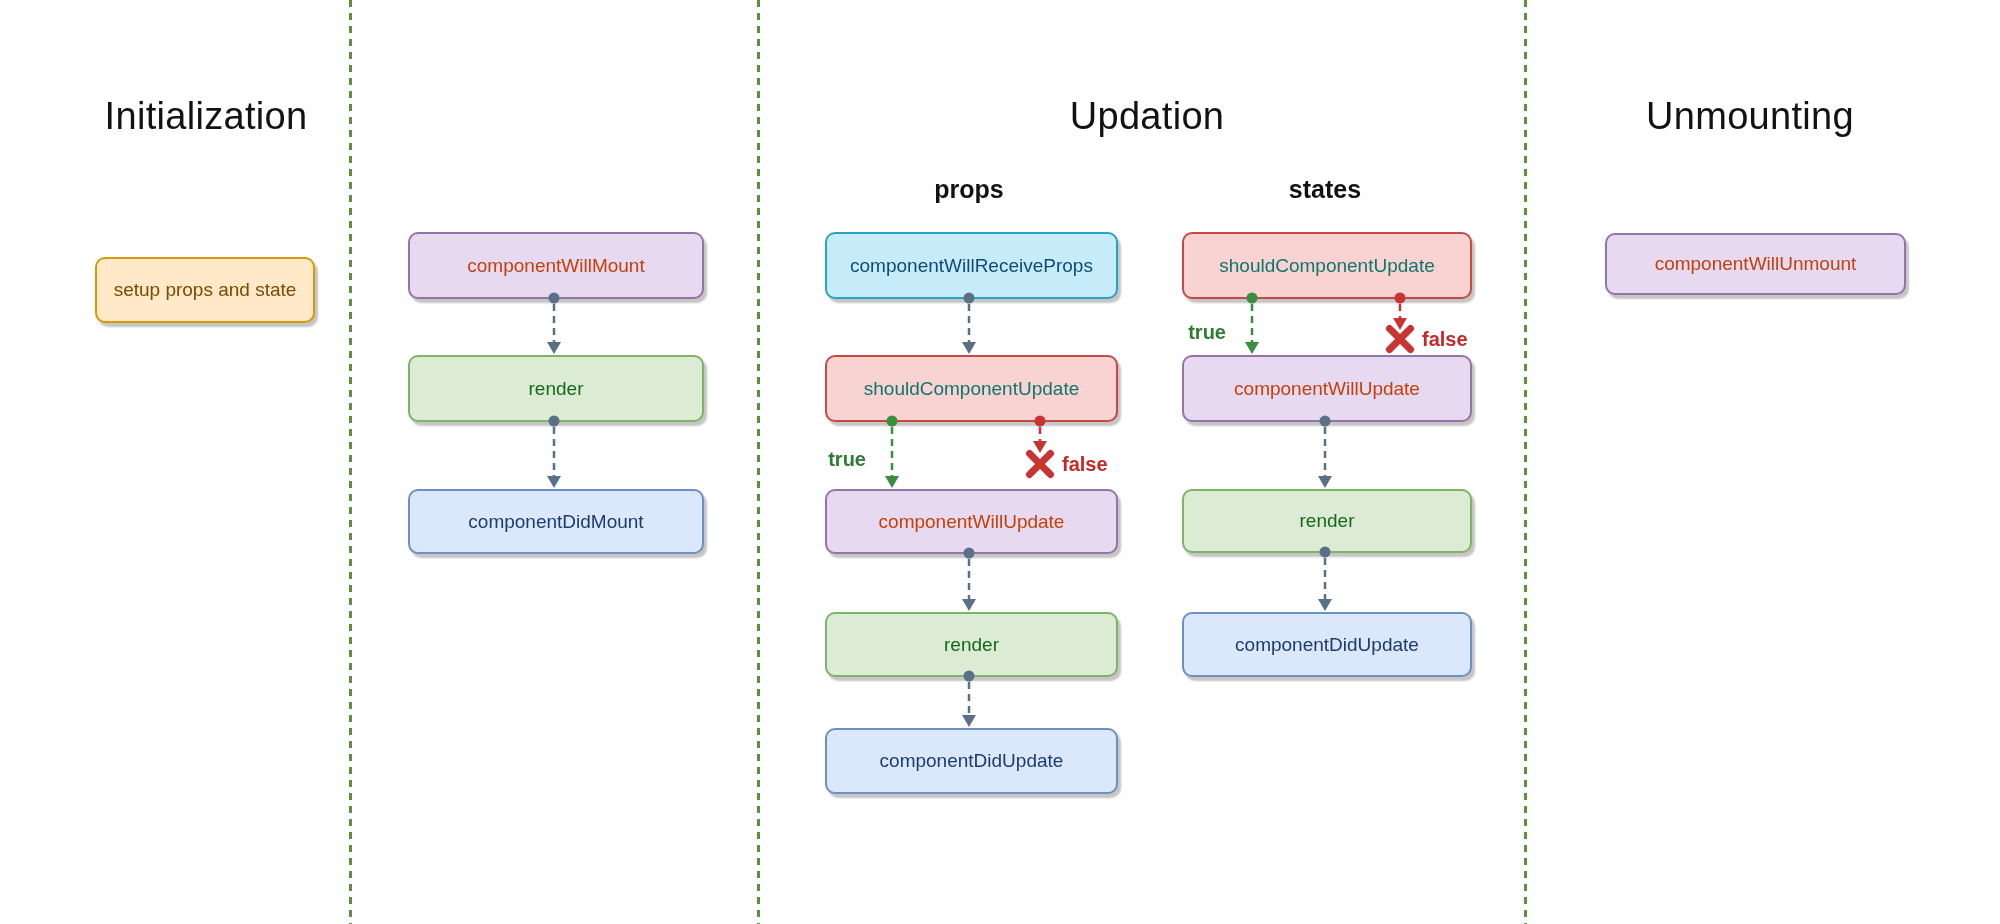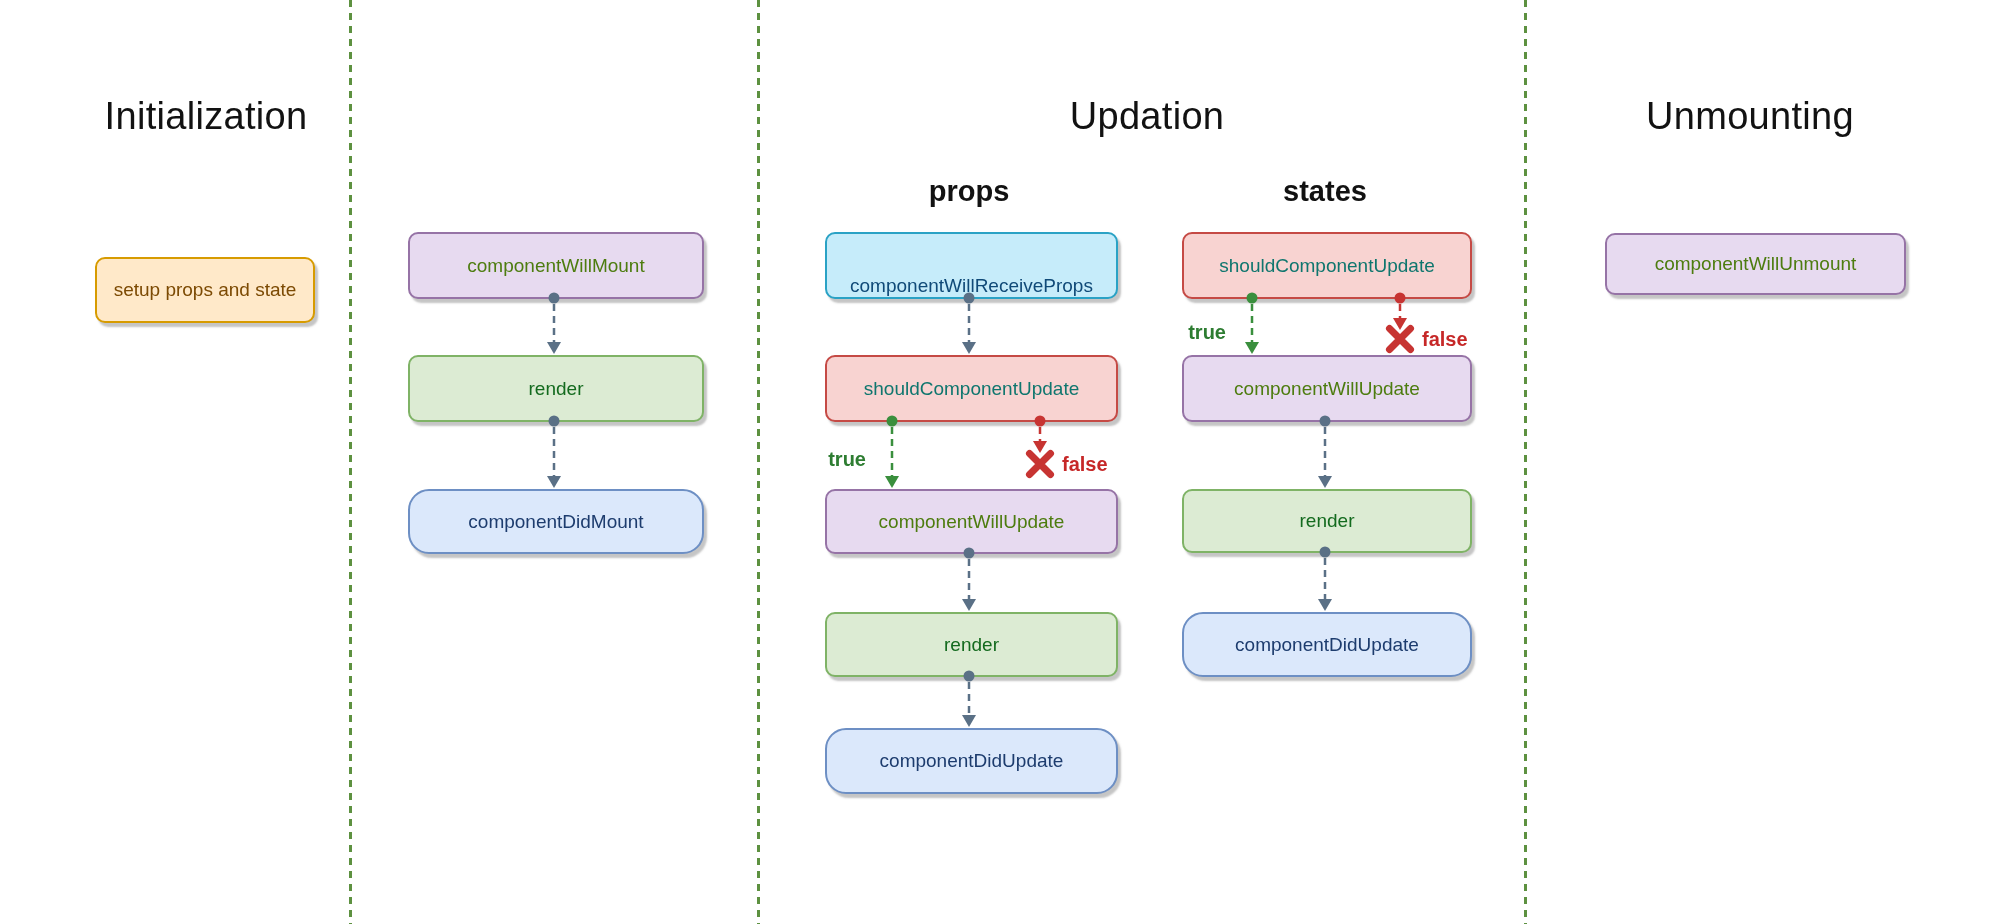--- a/index.html
+++ b/index.html
@@ -10,32 +10,32 @@
   .divider{
     position:absolute;top:0;height:924px;width:3px;
     background:repeating-linear-gradient(to bottom,#5d9140 0 7px,transparent 7px 13px);
   }
   .section-title{
     position:absolute;top:95px;transform:translateX(-50%);
     font-size:38px;font-weight:normal;color:#121212;white-space:nowrap;letter-spacing:.3px;
   }
   .col-label{
     position:absolute;top:175px;transform:translateX(-50%);
-    font-size:29px;font-weight:bold;color:#121212;white-space:nowrap;
+    font-size:25px;font-weight:bold;color:#121212;white-space:nowrap;
   }
   .node{
     position:absolute;display:flex;align-items:center;justify-content:center;
     border:2px solid;border-radius:10px;font-size:19px;white-space:nowrap;
     box-shadow:3px 4px 2px rgba(150,150,150,0.55);
   }
   .node-orange{background:#ffe9c9;border-color:#d79b00;color:#7c4a03;margin-top:24px;}
-  .node-purple{background:#e7daf0;border-color:#9673a6;color:#4d7c0f;}
+  .node-purple{background:#e7daf0;border-color:#9673a6;color:#c2410c;}
   .node-green {background:#dcebd3;border-color:#7fb366;color:#136a1e;}
-  .node-blue  {background:#dbe8fb;border-color:#6d8fc4;color:#1d3c6e;border-radius:21px;}
-  .node-cyan  {background:#c6ecfa;border-color:#2aa2c5;color:#104a78;align-items:flex-end;}
+  .node-blue  {background:#dbe8fb;border-color:#6d8fc4;color:#1d3c6e;}
+  .node-cyan  {background:#c6ecfa;border-color:#2aa2c5;color:#104a78;}
   .node-red   {background:#f8d3d1;border-color:#c54a45;color:#0f766e;}
   svg.edges{position:absolute;left:0;top:0;}
   .edge line{fill:none;stroke-width:2.5;stroke-dasharray:7 5;}
   .edge-gray line{stroke:#5a7086;}
   .edge-gray circle,.edge-gray polygon{fill:#5a7086;}
   .edge-green line{stroke:#3a8f3d;}
   .edge-green circle,.edge-green polygon{fill:#3a8f3d;}
   .edge-red line{stroke:#c73432;}
   .edge-red circle,.edge-red polygon{fill:#c73432;}
   .x-mark{stroke:#c73432;stroke-width:7;stroke-linecap:round;fill:none;}

